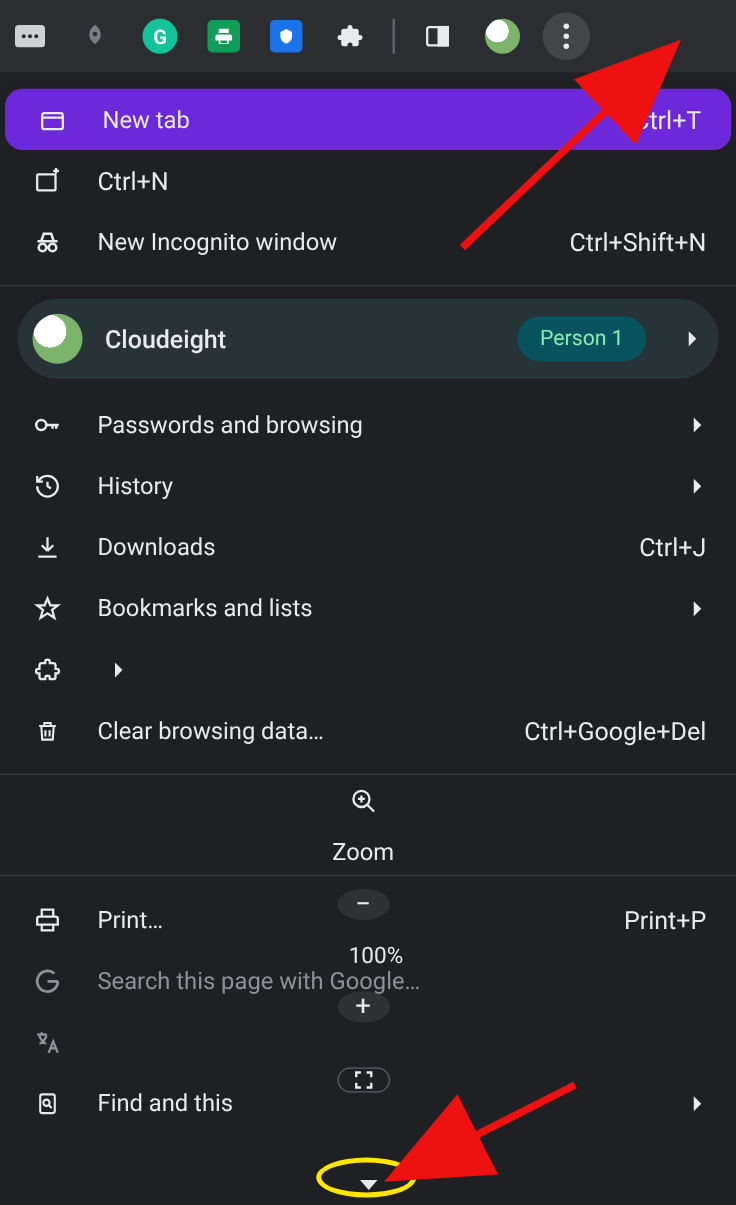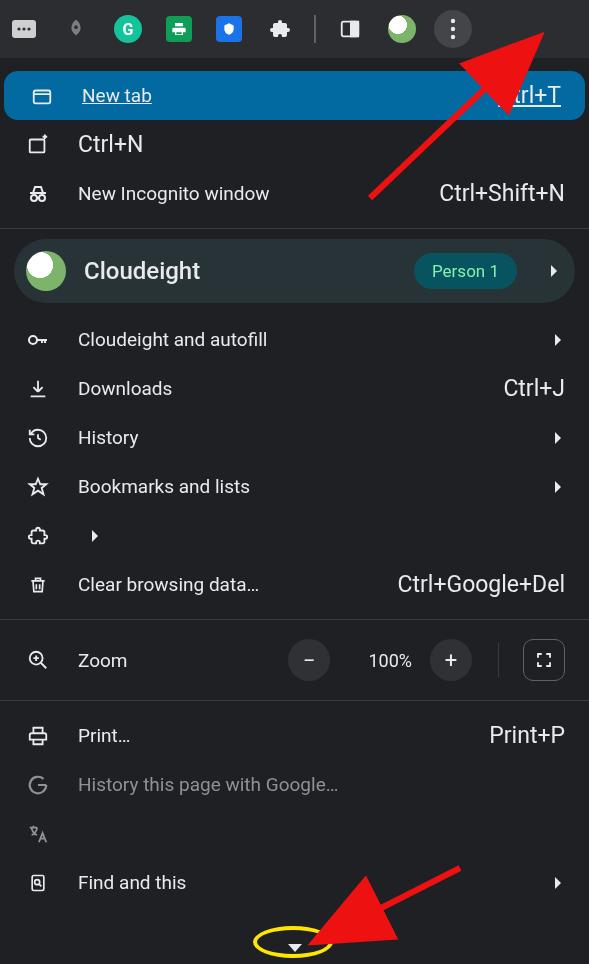--- a/index.html
+++ b/index.html
@@ -52,31 +52,31 @@
   .menu-item {
     display: flex;
     align-items: center;
     height: 49px;
     padding: 0 24px 0 16px;
     font-size: 19px;
     color: #e8eaed;
     gap: 18px;
     cursor: pointer;
   }
-  .menu-item.hover { background: #0369a1; border-radius: 14px; text-decoration: underline;}
+  .menu-item.hover { background: #6d28d9; border-radius: 14px;}
   .menu-item.dim { color: #8e9195; }
   .menu-item .mi-icon {
     width: 44px;
     display: flex; justify-content: center; align-items: center;
     color: currentColor;
     flex-shrink: 0;
   }
   .menu-item .mi-label { flex: 1 1 auto; }
   .menu-item .mi-shortcut {
-    font-size: 23px;
+    font-size: 20px;
     color: #e8eaed;
   }
   .menu-item .mi-chevron {
     width: 14px; display:flex; align-items:center; justify-content:center;
     color: currentColor;
     margin-left: 10px;
   }
   .menu-sep {
     height: 1px;
     background: #3a3b3e;
@@ -91,30 +91,30 @@
     display: flex;
     align-items: center;
     padding: 0 16px 0 12px;
     gap: 18px;
     cursor: pointer;
   }
   .profile-row .avatar {
     width:40px; height:40px; border-radius:50%;
     background: radial-gradient(circle at 35% 35%, #fff 0 35%, #7db46c 36% 100%);
   }
-  .profile-row .pname { flex:1 1 auto; font-size:24px; color:#e8eaed; font-weight:500;}
+  .profile-row .pname { flex:1 1 auto; font-size:20px; color:#e8eaed; font-weight:500;}
   .profile-row .badge {
     background:#085360; color:#86efac;
     padding:8px 18px; border-radius:22px; font-size:17px;
   }
   .profile-row .mi-chevron { margin-left:14px; color:#e8eaed;}
   
   .zoom-row {
     display:flex; align-items:center; height:60px;
-    padding: 0 24px 0 16px; gap:18px;
+    padding: 0 24px 0 16px; gap:18px;flex-direction:column;
   }
   .zoom-row .mi-icon { width:44px; display:flex; justify-content:center; }
   .zoom-row .zlabel { flex:1 1 auto; font-size:19px; }
   .zoom-row .zctrl {
     width:42px; height:42px; border-radius:50%; background:#303134;
     display:flex; align-items:center; justify-content:center;
     font-size:22px; color:#e8eaed; cursor:pointer;
   }
   .zoom-row .zval { width:64px; text-align:right; font-size:18px; }
   .zoom-row .zdiv { width:1px; height:34px; background:#3a3b3e; margin:0 6px 0 8px;}
@@ -244,51 +244,51 @@
 
   <div style="height:8px"></div>
 
   <div class="menu-item">
     <span class="mi-icon">
       <svg width="24" height="24" viewBox="0 0 24 24" fill="none" stroke="currentColor" stroke-width="2">
           <circle cx="7" cy="12" r="4"></circle>
           <path d="M11 12h10M19 12v3M16 12v3"></path>
         </svg>
     </span>
-    <span class="mi-label">Cloudeight and autofill</span>
+    <span class="mi-label">Passwords and browsing</span>
+    <span class="mi-chevron">
+      <svg width="10" height="14" viewBox="0 0 10 14" fill="currentColor">
+          <path d="M2 1l6 6-6 6z"></path>
+        </svg>
+    </span>
+  </div>
+
+  <div class="menu-item">
+    <span class="mi-icon">
+      <svg width="22" height="22" viewBox="0 0 24 24" fill="none" stroke="currentColor" stroke-width="2">
+          <path d="M3 12a9 9 0 109-9 9 9 0 00-8 5M3 3v5h5"></path>
+          <path d="M12 8v4l3 2"></path>
+        </svg>
+    </span>
+    <span class="mi-label">History</span>
     <span class="mi-chevron">
       <svg width="10" height="14" viewBox="0 0 10 14" fill="currentColor">
           <path d="M2 1l6 6-6 6z"></path>
         </svg>
     </span>
   </div>
 
   <div class="menu-item">
     <span class="mi-icon">
       <svg width="22" height="22" viewBox="0 0 24 24" fill="none" stroke="currentColor" stroke-width="2">
           <path d="M12 3v12m0 0l-5-5m5 5l5-5M4 20h16"></path>
         </svg>
     </span>
     <span class="mi-label">Downloads</span>
     <span class="mi-shortcut">Ctrl+J</span>
-  </div>
-
-  <div class="menu-item">
-    <span class="mi-icon">
-      <svg width="22" height="22" viewBox="0 0 24 24" fill="none" stroke="currentColor" stroke-width="2">
-          <path d="M3 12a9 9 0 109-9 9 9 0 00-8 5M3 3v5h5"></path>
-          <path d="M12 8v4l3 2"></path>
-        </svg>
-    </span>
-    <span class="mi-label">History</span>
-    <span class="mi-chevron">
-      <svg width="10" height="14" viewBox="0 0 10 14" fill="currentColor">
-          <path d="M2 1l6 6-6 6z"></path>
-        </svg>
-    </span>
   </div>
 
   <div class="menu-item">
     <span class="mi-icon">
       <svg width="22" height="22" viewBox="0 0 24 24" fill="none" stroke="currentColor" stroke-width="2">
           <path d="M12 3l2.5 6H21l-5 4 2 7-6-4-6 4 2-7-5-4h6.5L12 3z"></path>
         </svg>
     </span>
     <span class="mi-label">Bookmarks and lists</span>
     <span class="mi-chevron">
@@ -353,21 +353,21 @@
     <span class="mi-label">Print…</span>
     <span class="mi-shortcut">Print+P</span>
   </div>
 
   <div class="menu-item dim">
     <span class="mi-icon">
       <svg width="22" height="22" viewBox="0 0 24 24" fill="none" stroke="currentColor" stroke-width="2.4">
           <path d="M21 12a9 9 0 11-3-6.7M21 12h-9"></path>
         </svg>
     </span>
-    <span class="mi-label">History this page with Google…</span>
+    <span class="mi-label">Search this page with Google…</span>
   </div>
 
   <div class="menu-item dim">
     <span class="mi-icon">
       <svg width="22" height="22" viewBox="0 0 24 24" fill="none" stroke="currentColor" stroke-width="2">
           <path d="M3 5h8M7 3v2M5 5c0 4 4 8 6 8M11 5c0 4-4 8-6 8"></path>
           <path d="M13 21l4-10 4 10M14.5 17h5"></path>
         </svg>
     </span>
   </div>

